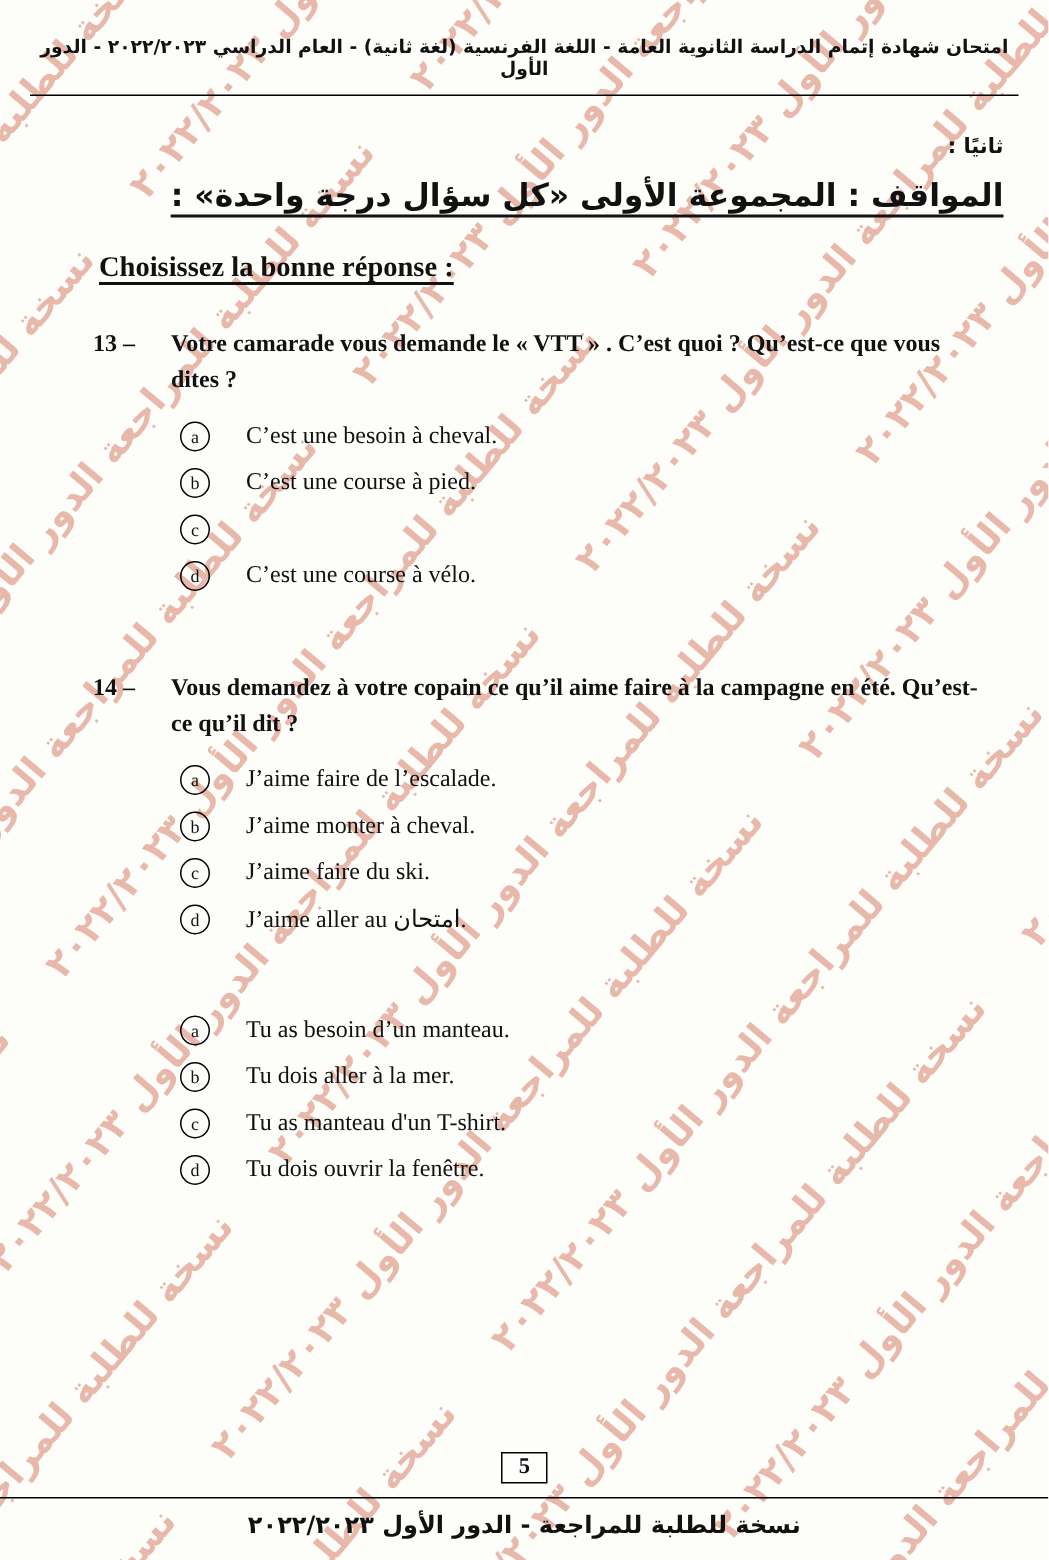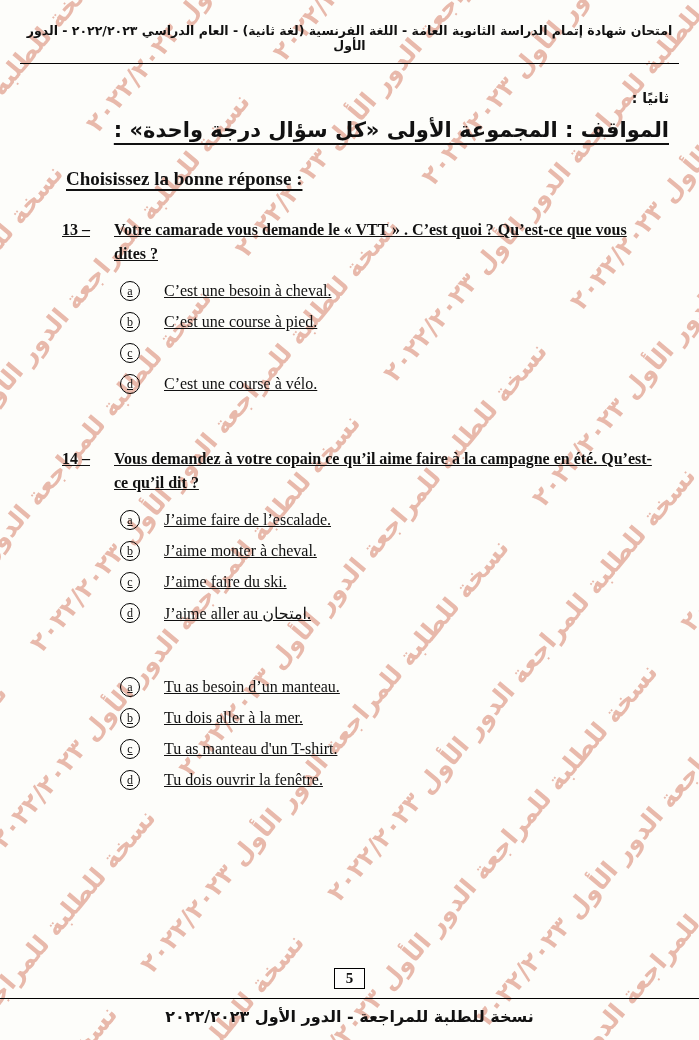--- a/index.html
+++ b/index.html
@@ -77,21 +77,21 @@
     margin-top: 26px;
     margin-left: 46px;
     font-weight: bold;
     font-size: 19px;
     text-decoration: underline;
     text-underline-offset: 4px;
     text-decoration-thickness: 1.5px;
     display: inline-block;
   }
 
-  .questions { margin-top: 28px; text-decoration: underline; }
+  .questions { margin-top: 28px; }
   .question { margin-left: 42px; }
   .question + .question { margin-top: 52px; }
 
   .q-head {
     display: flex;
     align-items: flex-start;
     font-weight: bold;
     font-size: 16px;
     line-height: 1.5;
     padding-right: 26px;

